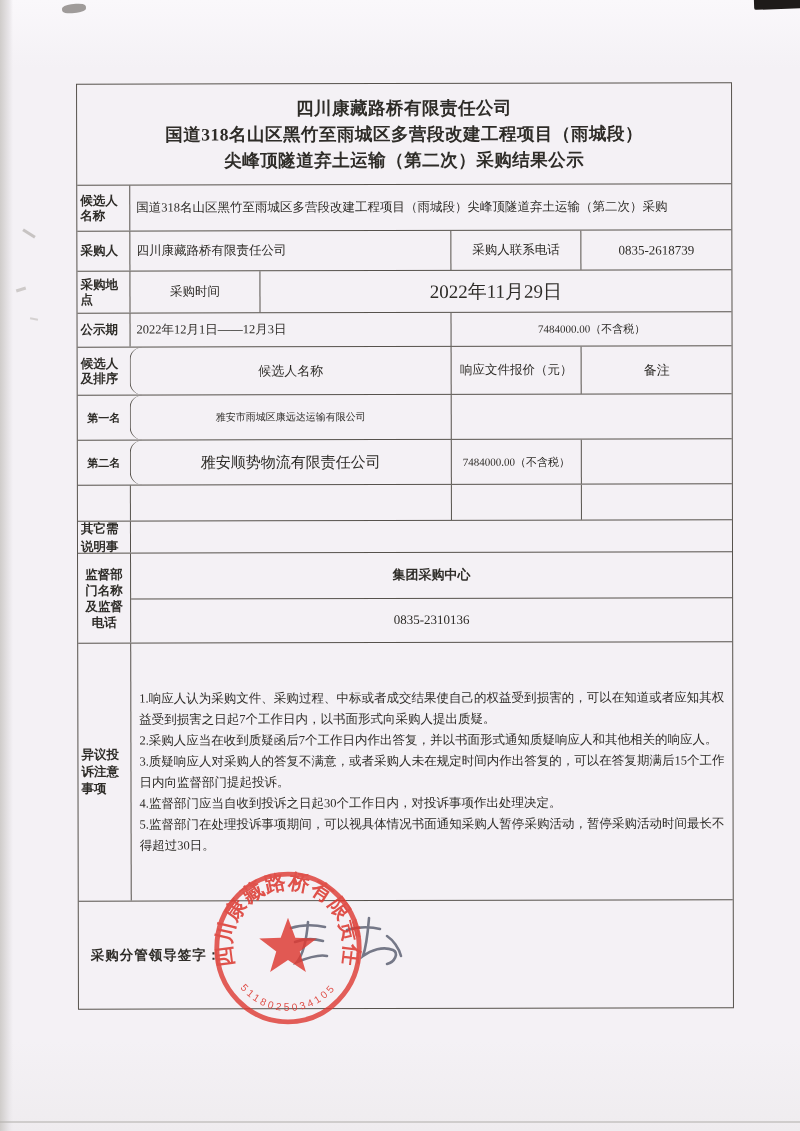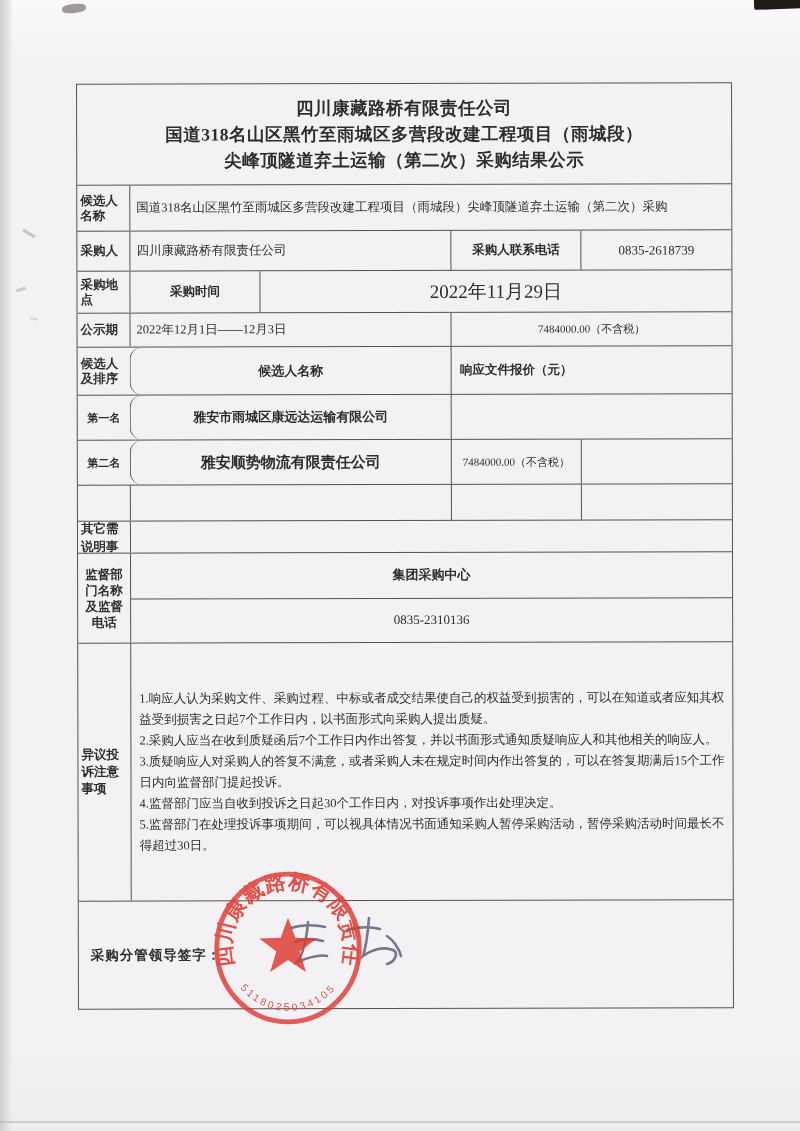--- a/index.html
+++ b/index.html
@@ -40,21 +40,21 @@
   .title-block{height:100px;display:flex;flex-direction:column;justify-content:center;align-items:center;gap:1px;}
   .title-block .t{font-weight:700;font-size:17.5px;line-height:25px;letter-spacing:.5px;text-align:center;}
   .row{display:flex;border-top:1.4px solid var(--line);align-items:stretch;}
   .cell{border-left:1.4px solid var(--line);display:flex;align-items:center;overflow:hidden;}
   .cell:first-child{border-left:none;}
   .c1{width:52px;flex:0 0 52px;padding:2px 3px;font-weight:700;font-size:12.5px;line-height:15px;word-break:break-all;}
   .c2{width:321px;flex:0 0 321px;padding:2px 6px;font-size:12.5px;}
   .c3{width:130px;flex:0 0 130px;padding:2px 4px;font-size:12.5px;justify-content:center;text-align:center;}
   .c4{flex:1;padding:2px 4px;font-size:12px;justify-content:center;text-align:center;}
   .span-rest{flex:1;padding:2px 6px;font-size:12.5px;border-left:1.4px solid var(--line);display:flex;align-items:center;}
-  .bold{font-weight:700;}
+  .bold{font-weight:400;}
   .center{justify-content:center;text-align:center;border-radius:12px;}
   .small{font-size:11px;}
   
   .sup-wrap{display:flex;border-top:1.4px solid var(--line);}
   .sup-label{width:52px;flex:0 0 52px;padding:2px 4px;font-weight:700;font-size:12.5px;line-height:16px;word-break:break-all;display:flex;align-items:center;text-align:center;}
   .sup-values{flex:1;border-left:1.4px solid var(--line);display:flex;flex-direction:column;}
   .sup-values .v{height:45px;display:flex;align-items:center;justify-content:center;font-size:13px;}
   .sup-values .v + .v{border-top:1.4px solid var(--line);}
   
   .obj-text{flex:1;border-left:1.4px solid var(--line);padding:8px 8px;display:flex;flex-direction:column;justify-content:center;}
@@ -106,25 +106,26 @@
     <div class="row" style="height:34px;">
       <div class="cell c1">公示期</div>
       <div class="cell c2">2022年12月1日——12月3日</div>
       <div class="cell c4 small">7484000.00（不含税）</div>
     </div>
 
     <div class="row" style="height:48px;">
       <div class="cell c1">候选人及排序</div>
       <div class="cell c2 center bold" style="justify-content:center;text-align:center;font-size:13px;">候选人名称</div>
       <div class="cell c3 bold">响应文件报价（元）</div>
+      <div class="cell c4 bold" style="font-size:13px;">备注</div>
     </div>
 
     <div class="row" style="height:45px;">
       <div class="cell c1 center" style="font-size:11px;justify-content:center;text-align:center;">第一名</div>
-      <div class="cell c2 center bold" style="justify-content:center;text-align:center;font-size:13px;">雅安市雨城区康远达运输有限公司</div>
+      <div class="cell c2 center bold" style="justify-content:center;text-align:center;font-size:10px;">雅安市雨城区康远达运输有限公司</div>
       <div class="cell c4"></div>
     </div>
 
     <div class="row" style="height:45px;">
       <div class="cell c1 center" style="font-size:11px;justify-content:center;text-align:center;">第二名</div>
       <div class="cell c2 center bold" style="justify-content:center;text-align:center;font-size:15px;">雅安顺势物流有限责任公司</div>
       <div class="cell c3 small">7484000.00（不含税）</div>
       <div class="cell c4"></div>
     </div>
 

